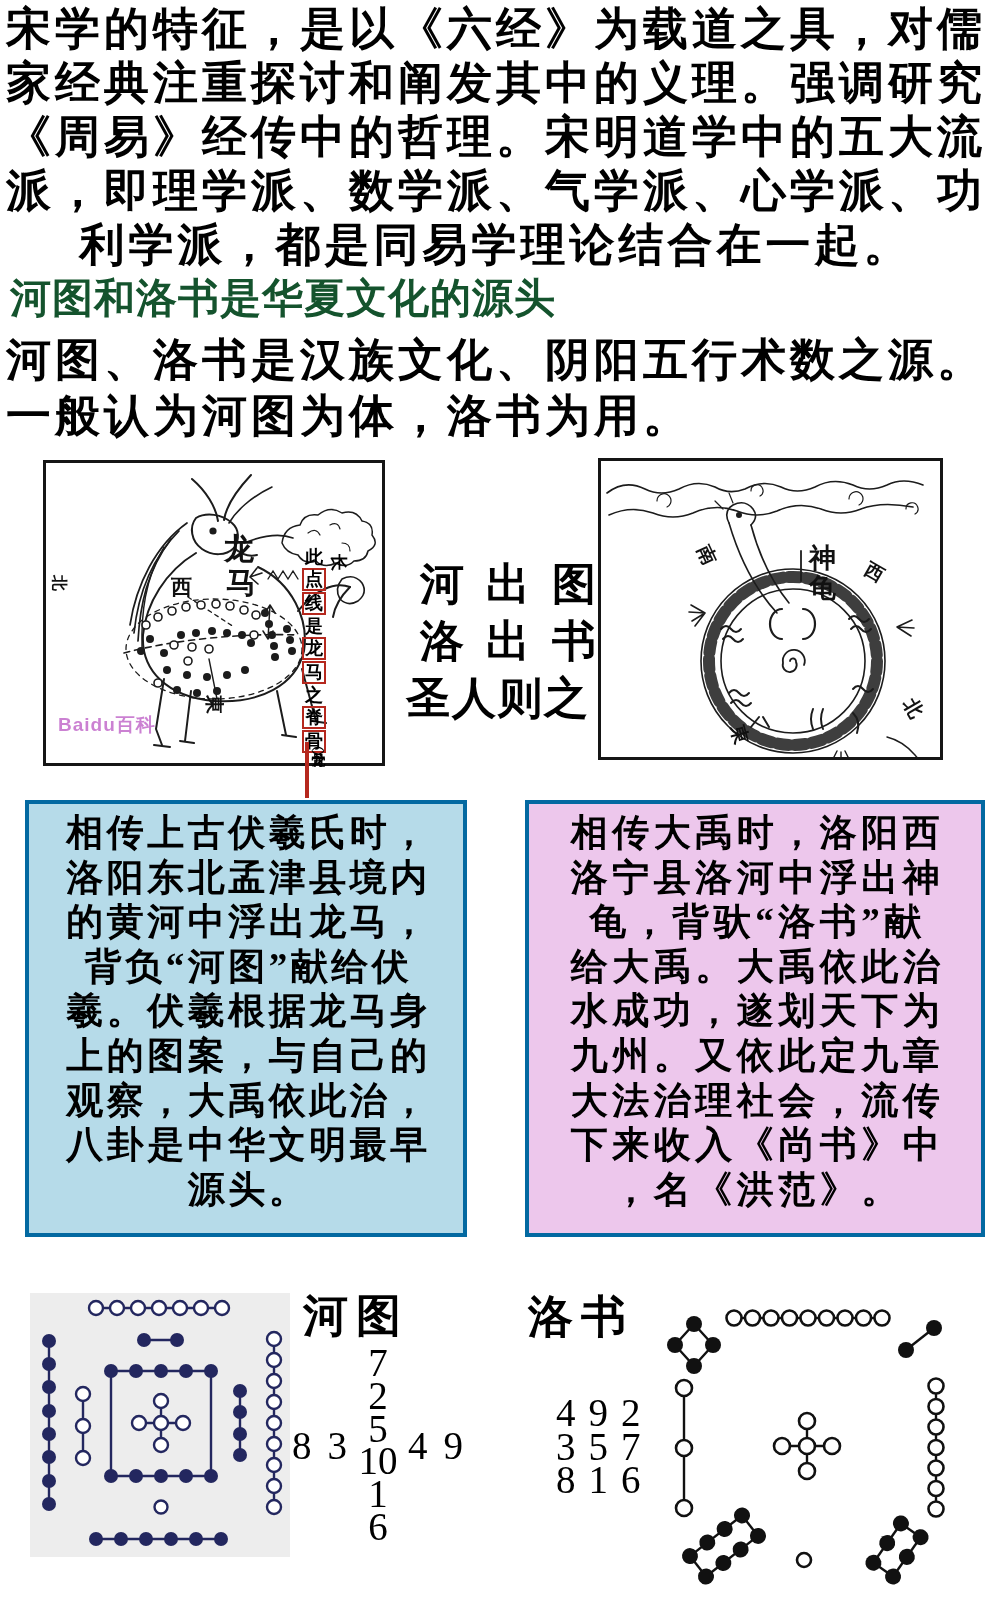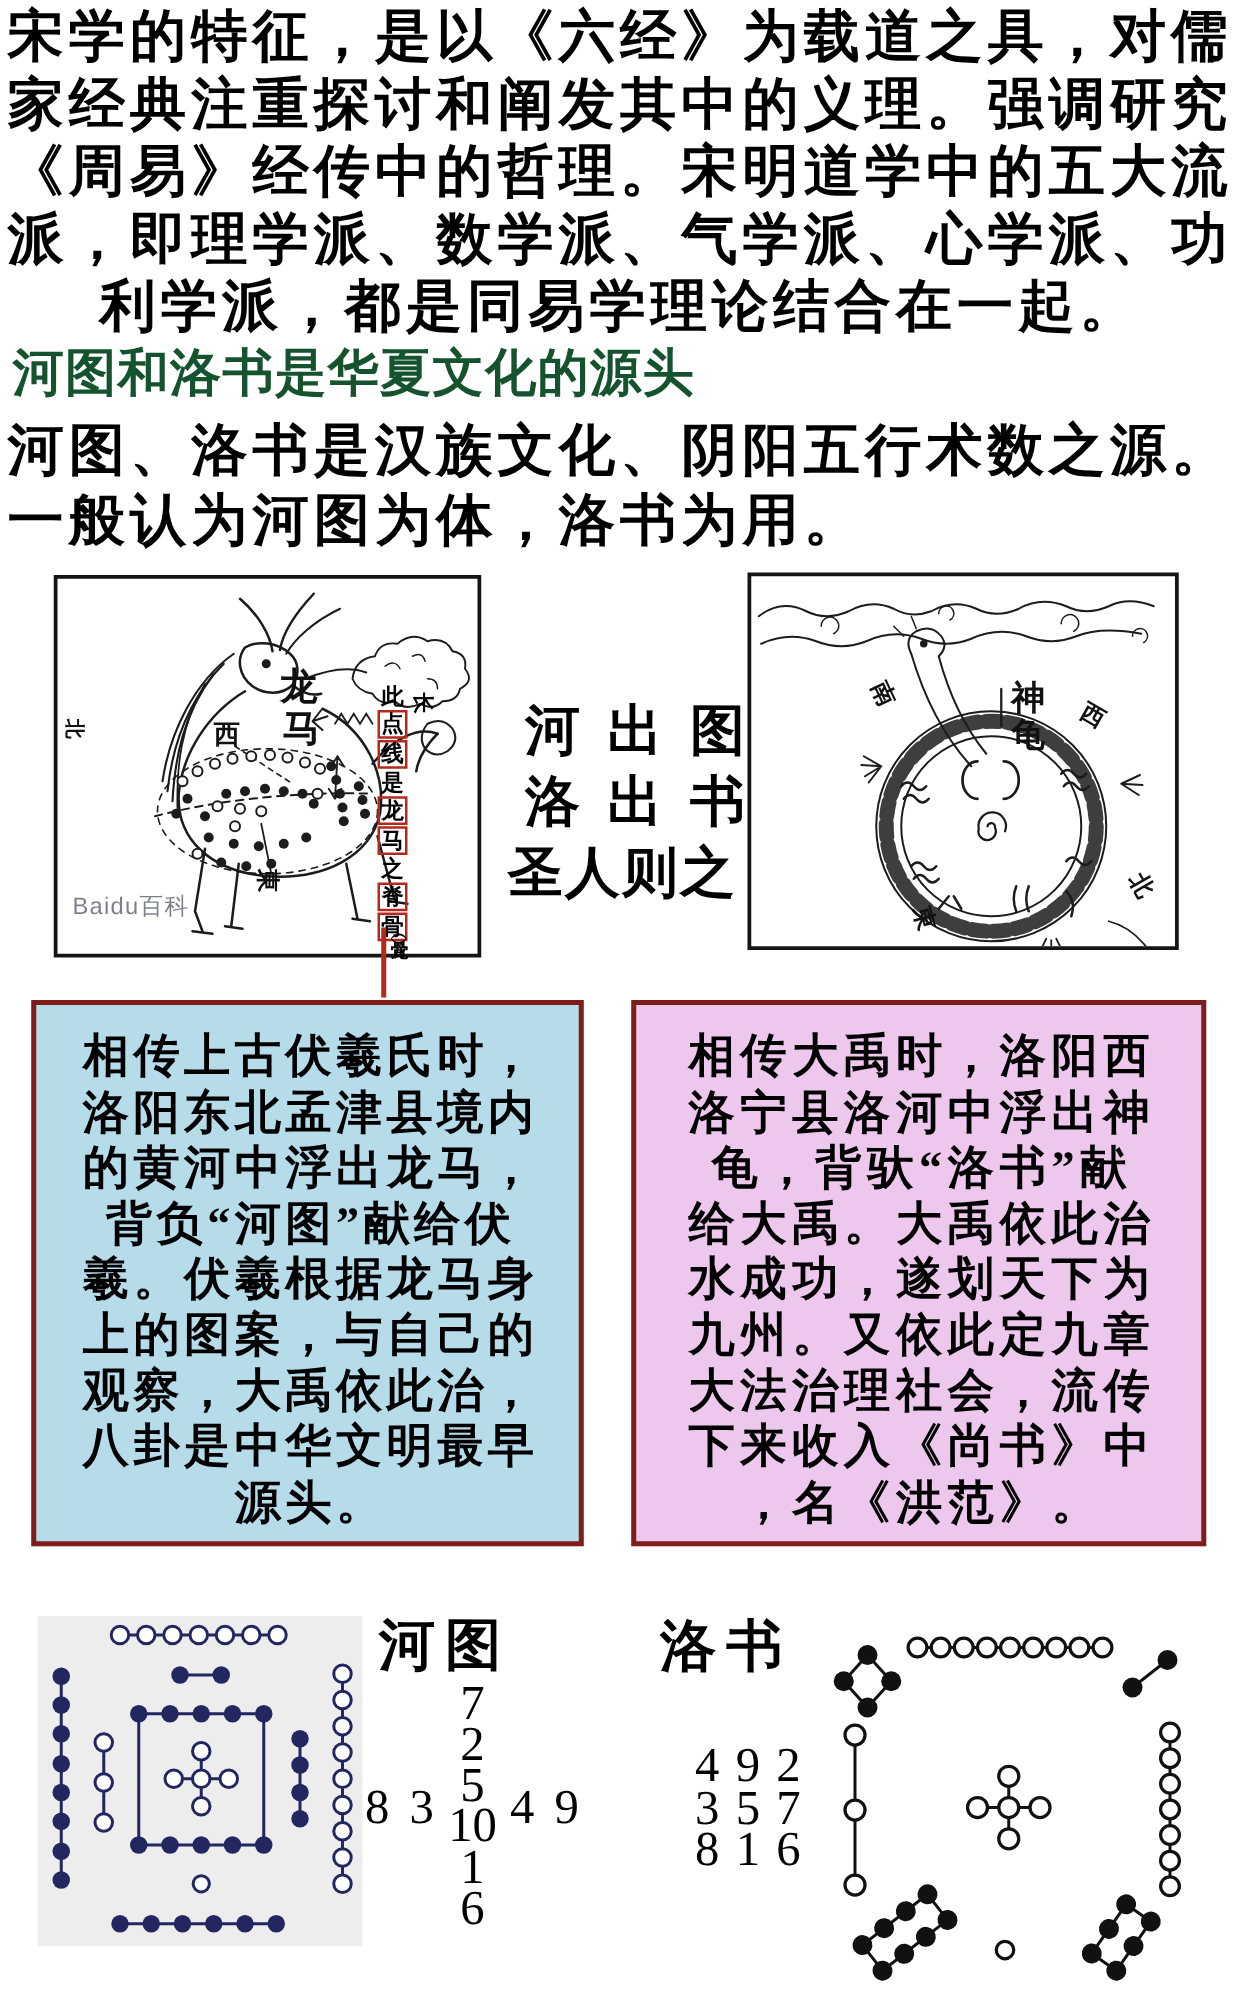--- a/index.html
+++ b/index.html
@@ -28,28 +28,28 @@
   .sp-tight{letter-spacing:2px;text-indent:2px;}
 
   
   .anno-col{left:301px;top:547px;width:26px;display:flex;flex-direction:column;align-items:center;
             font-size:18px;font-weight:bold;line-height:20px;}
   .ach{display:block;margin-bottom:1px;}
   .rbox{border:2px solid #b5281e;padding:0 1px;line-height:19px;}
   .anno-suffix{left:305px;top:742px;font-size:14px;font-weight:bold;writing-mode:vertical-rl;
                border-left:4px solid #b5281e;padding-left:1px;height:56px;line-height:16px;}
   .side-char{left:330px;top:551px;font-size:17px;font-weight:bold;transform:rotate(90deg);}
-  .watermark{left:58px;top:712px;font-size:19px;font-weight:normal;color:#0f172a;opacity:.55;
+  .watermark{left:58px;top:712px;font-size:19px;font-weight:bold;color:#a21caf;opacity:.55;
              font-family:"Liberation Sans",sans-serif;letter-spacing:1px;}
 
   
-  .tbox{top:800px;height:437px;border:4px solid #7f1d1d;box-sizing:border-box;
-        font-weight:bold;font-size:37px;line-height:44.6px;padding:20px 8px 0 13px;}
+  .tbox{top:800px;height:437px;border:4px solid #0369a1;box-sizing:border-box;
+        font-weight:bold;font-size:37px;line-height:44.6px;padding:7px 8px 0 13px;}
   .box-left{left:25px;width:442px;background:#b6dbe9;letter-spacing:3.5px;}
-  .box-right{left:505px;width:460px;background:#edc7ec;letter-spacing:4.5px;}
+  .box-right{left:525px;width:460px;background:#edc7ec;letter-spacing:4.5px;}
 
   
   .hetu-board{left:30px;top:1293px;width:260px;height:264px;background:#ededed;}
   .dg-title{font-size:45px;font-weight:bold;letter-spacing:8px;font-family:Liberation Mono, monospace;}
   .hetu-title{left:303px;top:1286px;}
   .luoshu-title{left:528px;top:1287px;}
   .num{font-family:"Liberation Serif",serif;font-size:39px;}
   .hetu-col{left:341px;top:1347px;width:74px;text-align:center;line-height:32.8px;}
   .hpair{display:flex;gap:16px;line-height:36px;}
   .hetu-left{left:292px;top:1428px;}

